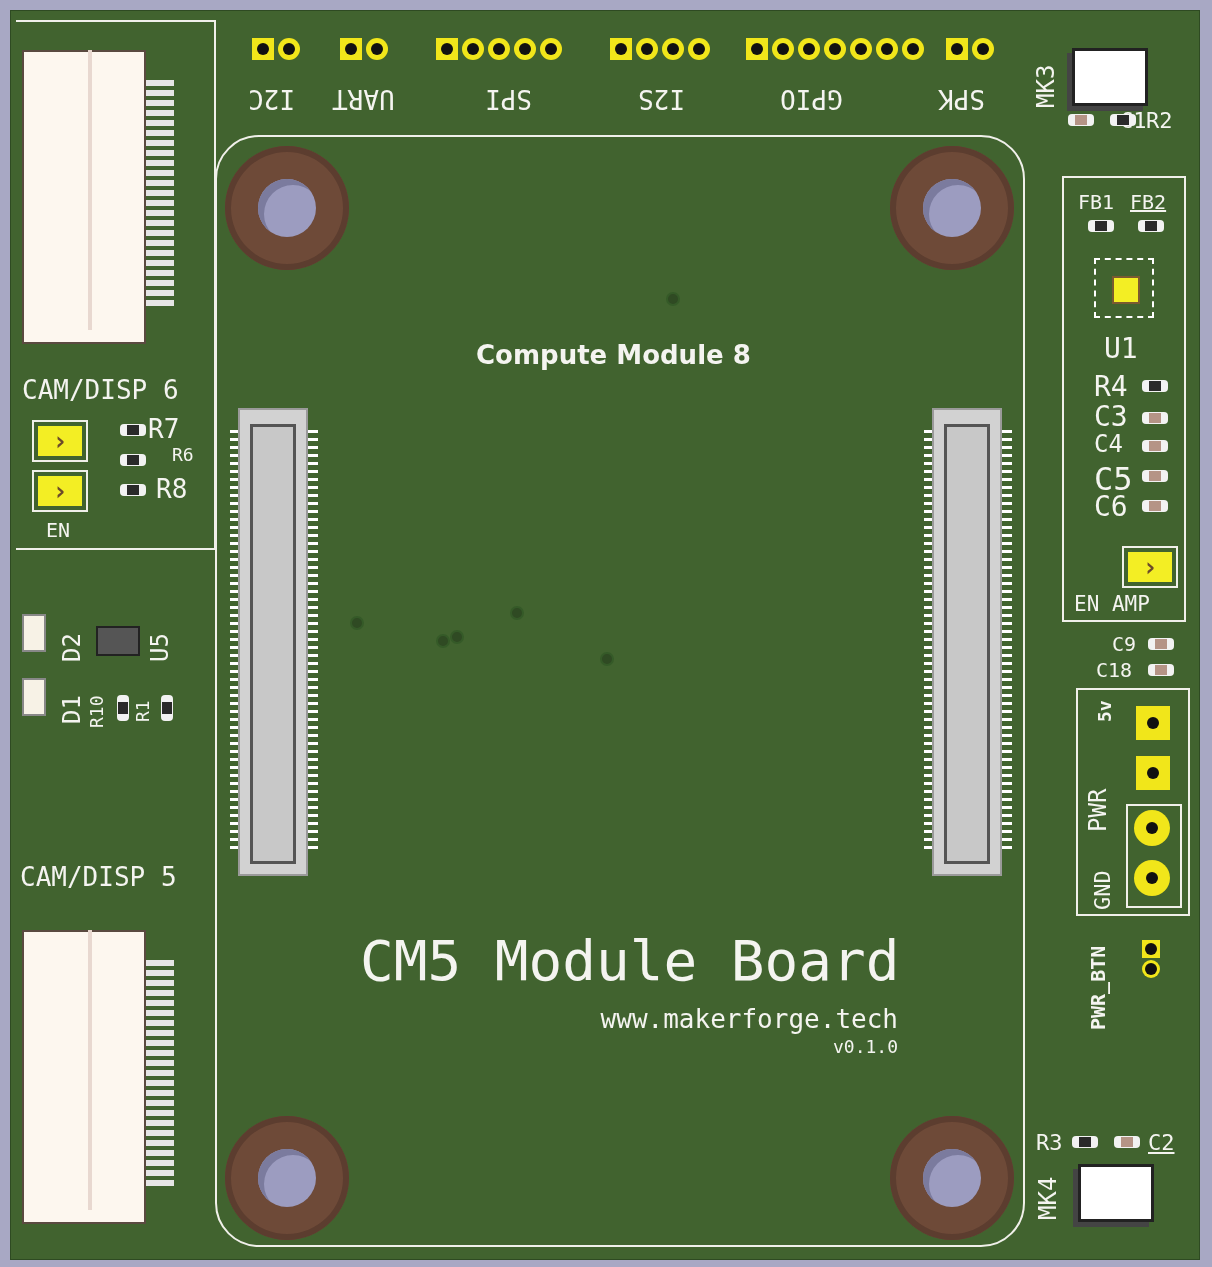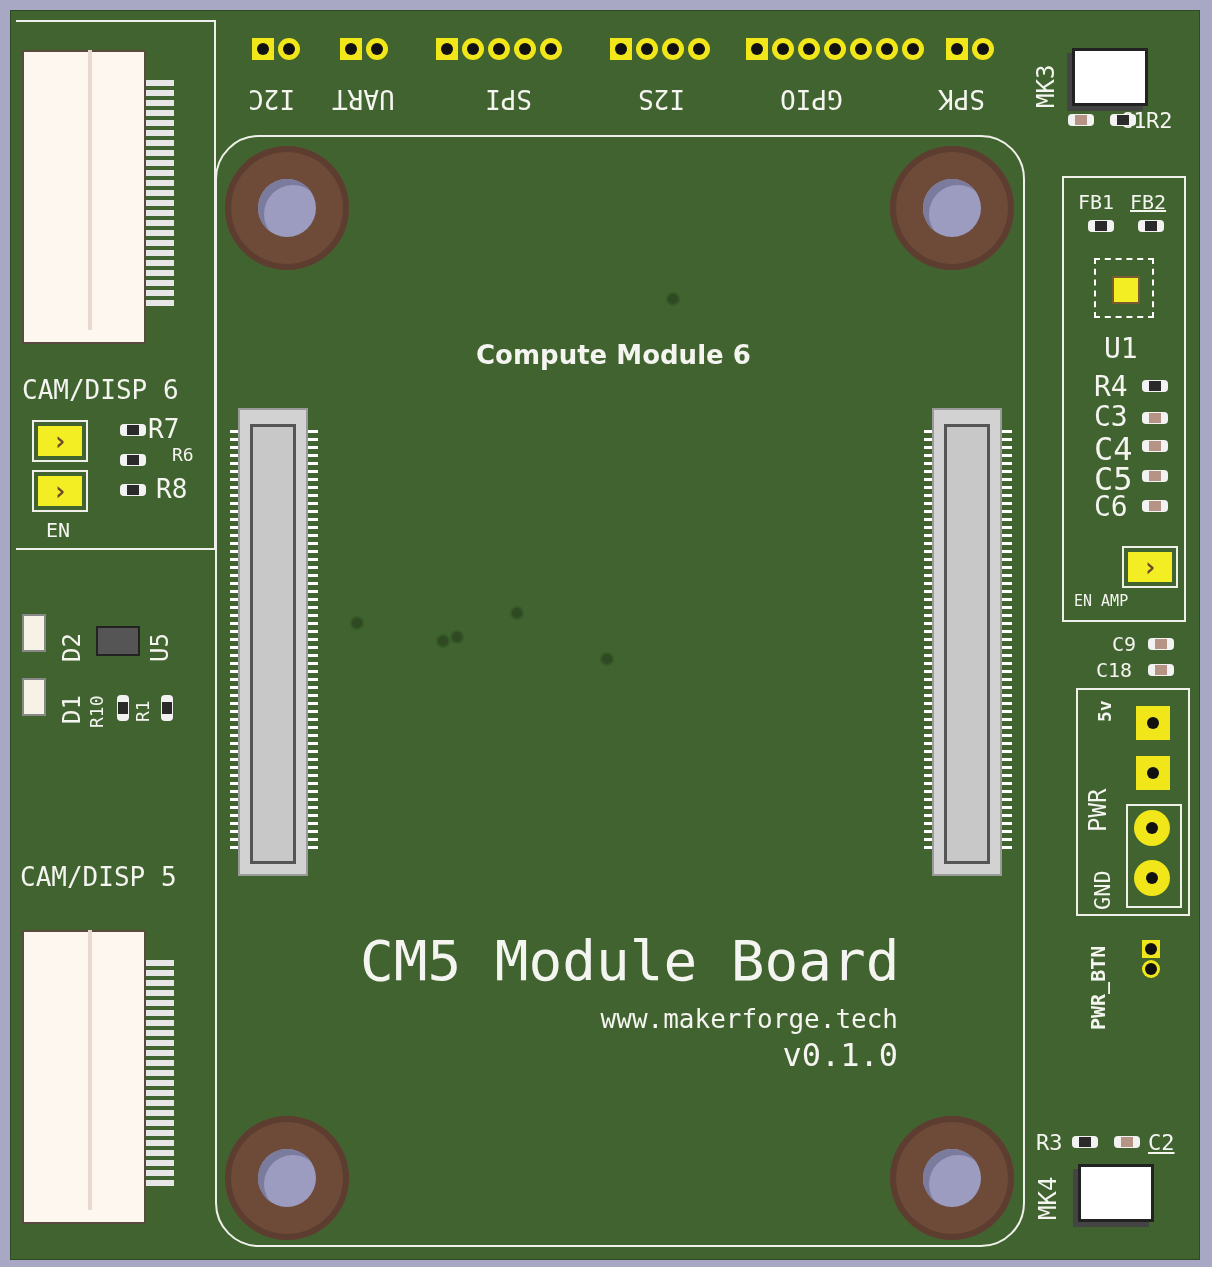--- a/index.html
+++ b/index.html
@@ -139,25 +139,25 @@
     <div class="pinsl"></div>
     <div class="inner"></div>
     <div class="pins"></div>
   </div>
 <div class="cmconn" style="left:932px;top:408px;">
     <div class="pinsl"></div>
     <div class="inner"></div>
     <div class="pins"></div>
   </div>
 
-<div class="silk" style="left:476px;top:340px;font-size:26px;font-weight:bold;font-family:'DejaVu Sans',sans-serif;">Compute Module 6</div>
+<div class="silk" style="left:476px;top:340px;font-size:26px;font-weight:bold;font-family:'DejaVu Sans',sans-serif;">Compute Module 8</div>
 
 <div class="silk" style="left:360px;top:928px;font-size:56px;font-family:'DejaVu Sans Mono',monospace;">CM5 Module Board</div>
 <div class="silk" style="right:314px;top:1004px;font-size:26px;">www.makerforge.tech</div>
-<div class="silk" style="right:314px;top:1036px;font-size:32px;">v0.1.0</div>
+<div class="silk" style="right:314px;top:1036px;font-size:18px;">v0.1.0</div>
 
 <div class="via" style="left:666px;top:292px;"></div>
 <div class="via" style="left:350px;top:616px;"></div>
 <div class="via" style="left:510px;top:606px;"></div>
 <div class="via" style="left:450px;top:630px;"></div>
 <div class="via" style="left:600px;top:652px;"></div>
 <div class="via" style="left:436px;top:634px;"></div>
 
 <div class="silk rot270" style="left:1032px;top:108px;font-size:24px;">MK3</div>
 <div class="mic" style="left:1072px;top:48px;"></div>
@@ -172,30 +172,30 @@
 <div class="smd" style="left:1088px;top:220px;"></div>
 <div class="smd" style="left:1138px;top:220px;"></div>
 <div class="ic-qfn" style="left:1094px;top:258px;">
     <div class="core"></div>
   </div>
 <div class="silk" style="left:1104px;top:332px;font-size:28px;">U1</div>
 <div class="silk" style="left:1094px;top:370px;font-size:28px;">R4</div>
 <div class="smd" style="left:1142px;top:380px;"></div>
 <div class="silk" style="left:1094px;top:400px;font-size:28px;">C3</div>
 <div class="smd cap" style="left:1142px;top:412px;"></div>
-<div class="silk" style="left:1094px;top:430px;font-size:32px;">C4</div>
+<div class="silk" style="left:1094px;top:430px;font-size:24px;">C4</div>
 <div class="smd cap" style="left:1142px;top:440px;"></div>
 <div class="silk" style="left:1094px;top:460px;font-size:32px;">C5</div>
 <div class="smd cap" style="left:1142px;top:470px;"></div>
 <div class="silk" style="left:1094px;top:490px;font-size:28px;">C6</div>
 <div class="smd cap" style="left:1142px;top:500px;"></div>
 <div class="jumper" style="left:1122px;top:546px;">
     <div class="y">›</div>
   </div>
-<div class="silk" style="left:1074px;top:592px;font-size:15px;">EN AMP</div>
+<div class="silk" style="left:1074px;top:592px;font-size:21px;">EN AMP</div>
 
 <div class="silk" style="left:1112px;top:632px;font-size:20px;">C9</div>
 <div class="smd cap" style="left:1148px;top:638px;"></div>
 <div class="silk" style="left:1096px;top:658px;font-size:20px;">C18</div>
 <div class="smd cap" style="left:1148px;top:664px;"></div>
 
 <div class="outline" style="left:1076px;top:688px;width:110px;height:224px;"></div>
 <div class="silk rot270" style="left:1094px;top:722px;font-size:18px;font-weight:bold;">5v</div>
 <div class="pad sq" style="position:absolute;left:1136px;top:706px;width:34px;height:34px;"></div>
 <div class="pad sq" style="position:absolute;left:1136px;top:756px;width:34px;height:34px;"></div>

